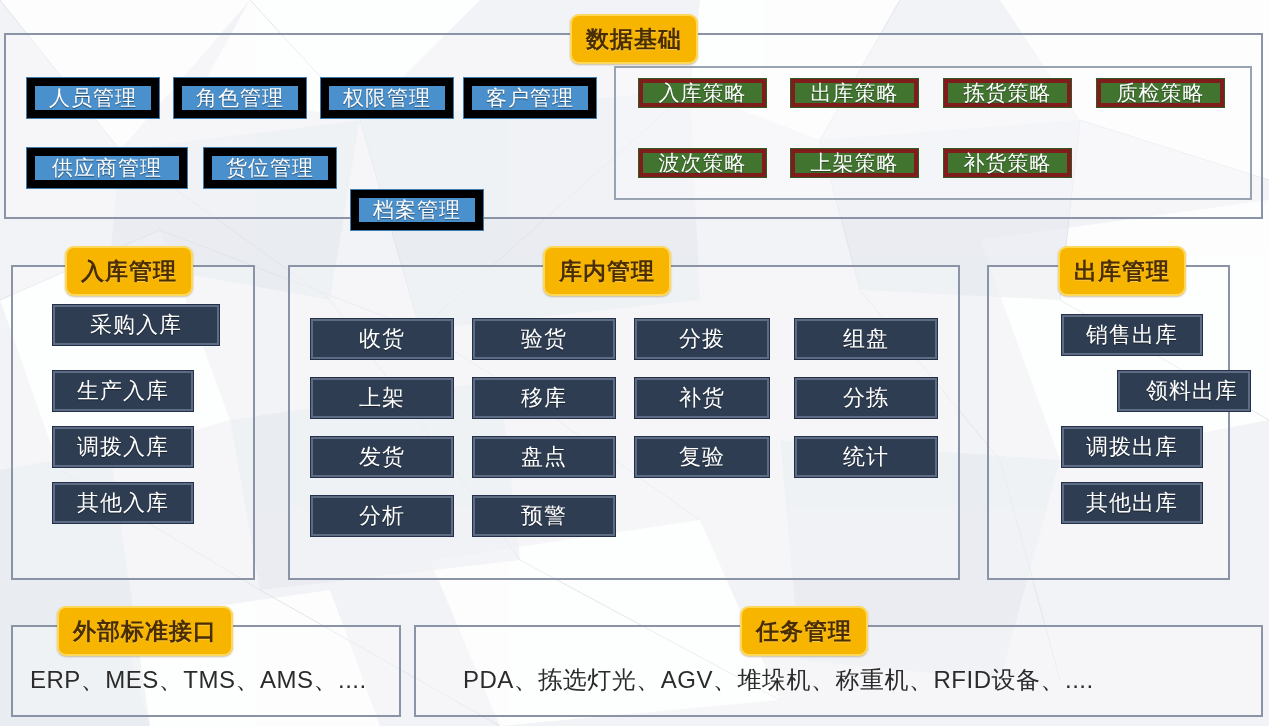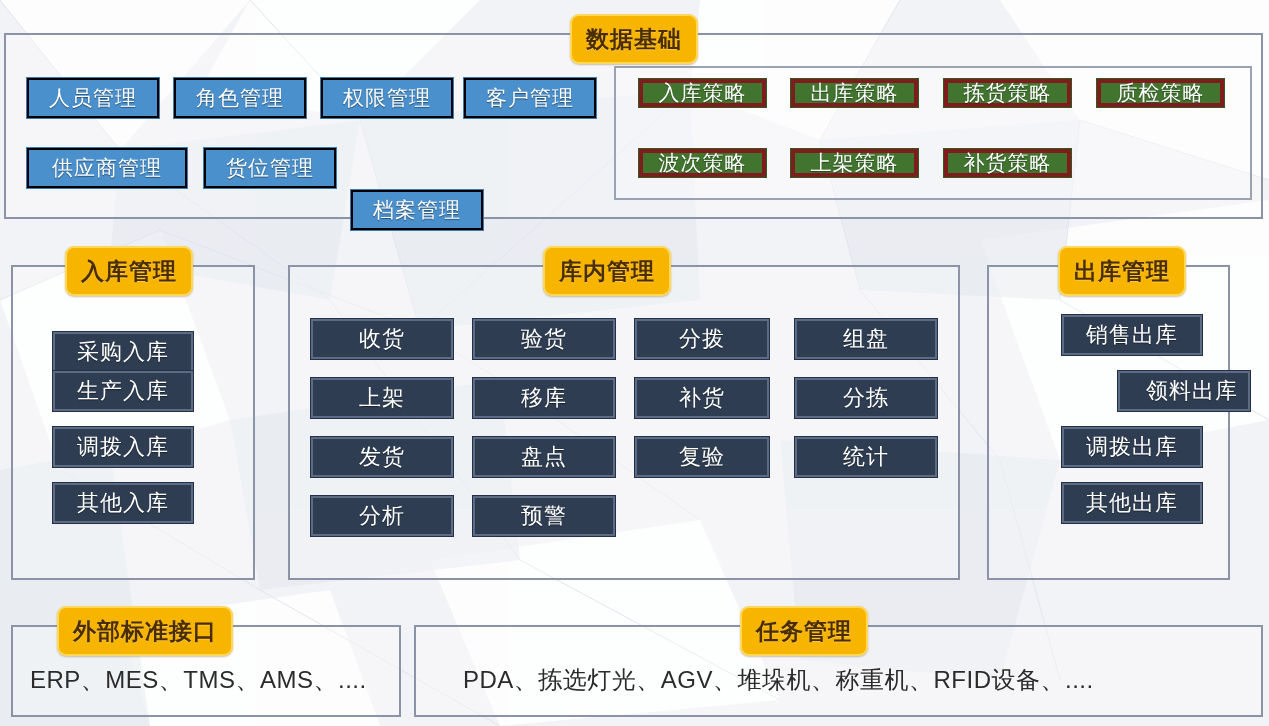--- a/index.html
+++ b/index.html
@@ -55,21 +55,21 @@
     display:flex;align-items:center;justify-content:center;
     box-sizing:border-box;
     white-space:nowrap;
     color:#ffffff;
     font-size:21px;
     letter-spacing:1px;
     text-shadow:0 1px 1px rgba(0,0,0,0.45);
   }
   .btn.blue{
     background:#4a90cc;
-    border:2px solid #000000;
+    border:8px solid #000000;
     outline:1px solid #3c7cb0;
     height:40px;
   }
   .btn.green{
     background:#41752f;
     border:4px solid #7f1d1d;
     outline:1px solid #2f5a20;
     height:28px;
   }
   .btn.navy{
@@ -144,21 +144,21 @@
   <div class="btn green" style="left:944px;top:79px;width:127px;">拣货策略</div>
   <div class="btn green" style="left:1097px;top:79px;width:127px;">质检策略</div>
 
   <div class="btn green" style="left:639px;top:149px;width:127px;">波次策略</div>
   <div class="btn green" style="left:791px;top:149px;width:127px;">上架策略</div>
   <div class="btn green" style="left:944px;top:149px;width:127px;">补货策略</div>
 
   <div class="panel" style="left:11px;top:265px;width:244px;height:315px;"></div>
   <div class="badge" style="left:65px;top:246px;">入库管理</div>
 
-  <div class="btn navy" style="left:53px;top:332px;width:140px;">采购入库</div>
+  <div class="btn navy" style="left:53px;top:305px;width:166px;">采购入库</div>
   <div class="btn navy" style="left:53px;top:371px;width:140px;">生产入库</div>
   <div class="btn navy" style="left:53px;top:427px;width:140px;">调拨入库</div>
   <div class="btn navy" style="left:53px;top:483px;width:140px;">其他入库</div>
 
   <div class="panel" style="left:288px;top:265px;width:672px;height:315px;"></div>
   <div class="badge" style="left:543px;top:246px;">库内管理</div>
 
   <div class="btn navy" style="left:311px;top:319px;width:142px;">收货</div>
   <div class="btn navy" style="left:473px;top:319px;width:142px;">验货</div>
   <div class="btn navy" style="left:635px;top:319px;width:134px;">分拨</div>

